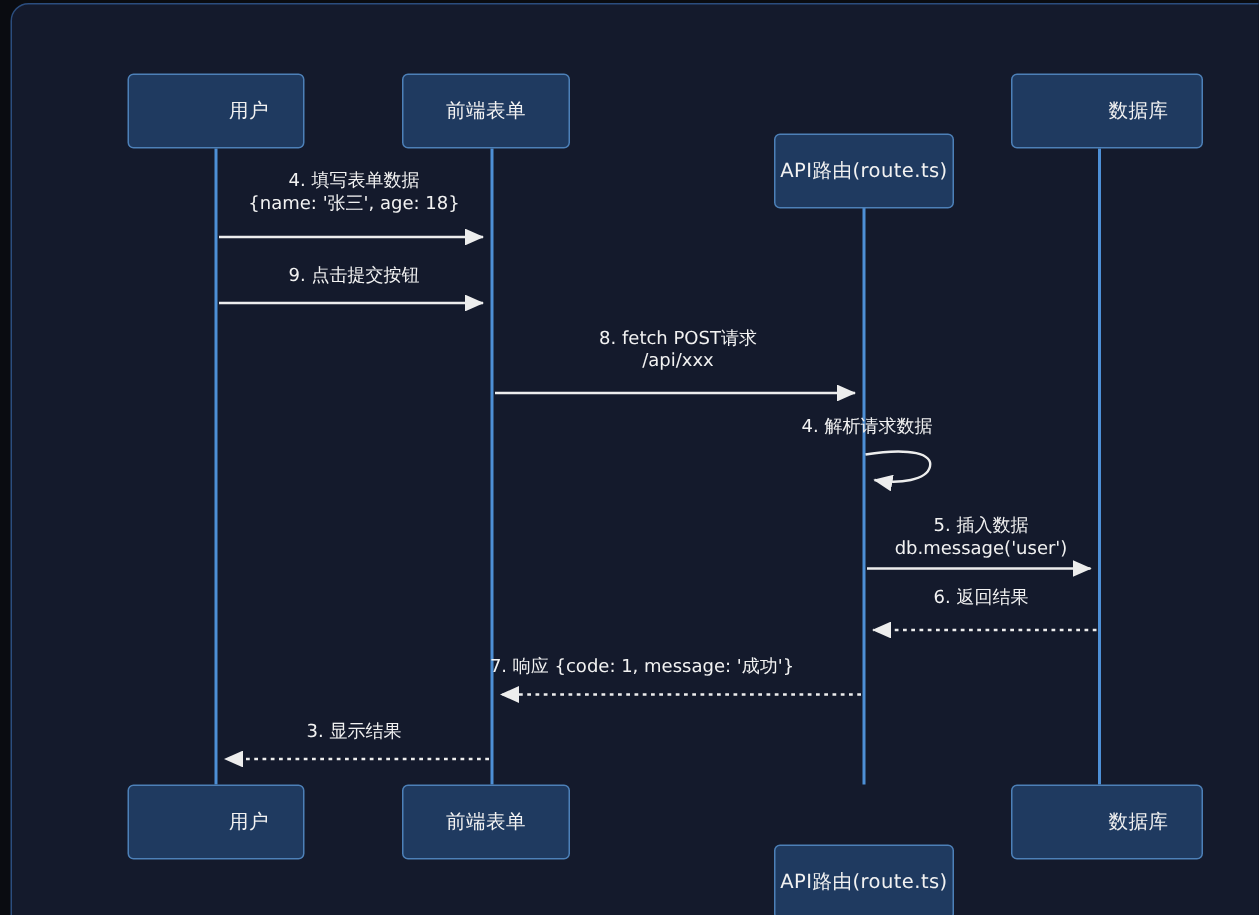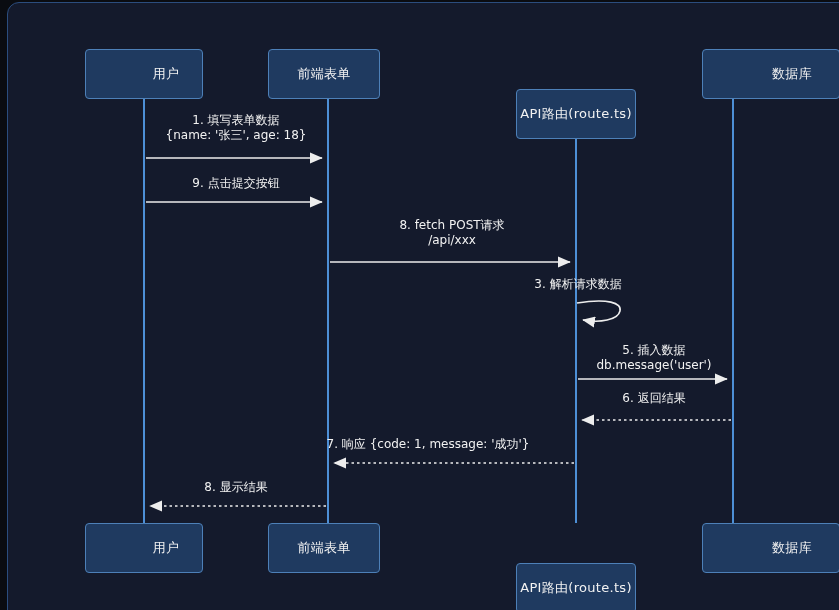--- a/index.html
+++ b/index.html
@@ -45,21 +45,21 @@
     color:var(--text);
     font-size:13px;
     font-weight:500;
     letter-spacing:.3px;
   }
   .p-row-top .participant{top:49px;}
   .p-row-bottom .participant{top:523px;}
   .p1{left:85px;width:118px;padding-left:44px;}
   .p2{left:268px;width:112px;}
   .p3{left:516px;width:120px;margin-top:40px;}
-  .p4{left:702px;width:138px;padding-left:42px;}
+  .p4{left:674px;width:128px;padding-left:42px;}
   .msg-label{
     position:absolute;
     transform:translateX(-50%);
     text-align:center;
     color:var(--text);
     font-size:12px;
     line-height:15px;
     white-space:nowrap;
   }
   .m1{left:236px;top:113px;}
@@ -108,40 +108,40 @@
   </div>
 
   <div class="p-row-bottom">
     <div class="participant p1">用户</div>
     <div class="participant p2">前端表单</div>
     <div class="participant p3">API路由(route.ts)</div>
     <div class="participant p4">数据库</div>
   </div>
 
   <div class="msg-label m1">
-    <div>1. 填写表单数据</div>
+    <div>4. 填写表单数据</div>
     <div>{name: '张三', age: 18}</div>
   </div>
   <div class="msg-label m2">
     <div>9. 点击提交按钮</div>
   </div>
   <div class="msg-label m3">
     <div>8. fetch POST请求</div>
     <div>/api/xxx</div>
   </div>
   <div class="msg-label m4">
-    <div>3. 解析请求数据</div>
+    <div>4. 解析请求数据</div>
   </div>
   <div class="msg-label m5">
     <div>5. 插入数据</div>
     <div>db.message('user')</div>
   </div>
   <div class="msg-label m6">
     <div>6. 返回结果</div>
   </div>
   <div class="msg-label m7">
     <div>7. 响应 {code: 1, message: '成功'}</div>
   </div>
   <div class="msg-label m8">
-    <div>8. 显示结果</div>
+    <div>3. 显示结果</div>
   </div>
 
 </div>
 
 </body></html>

